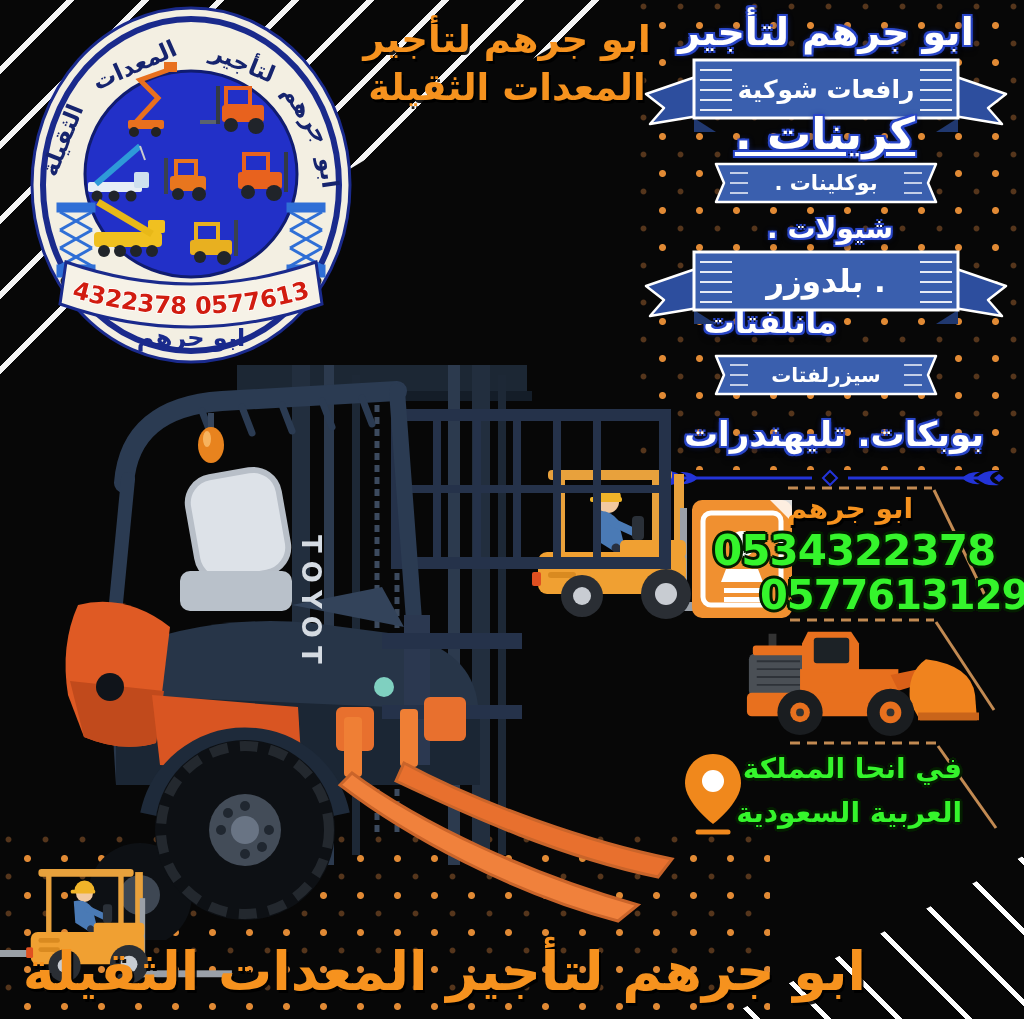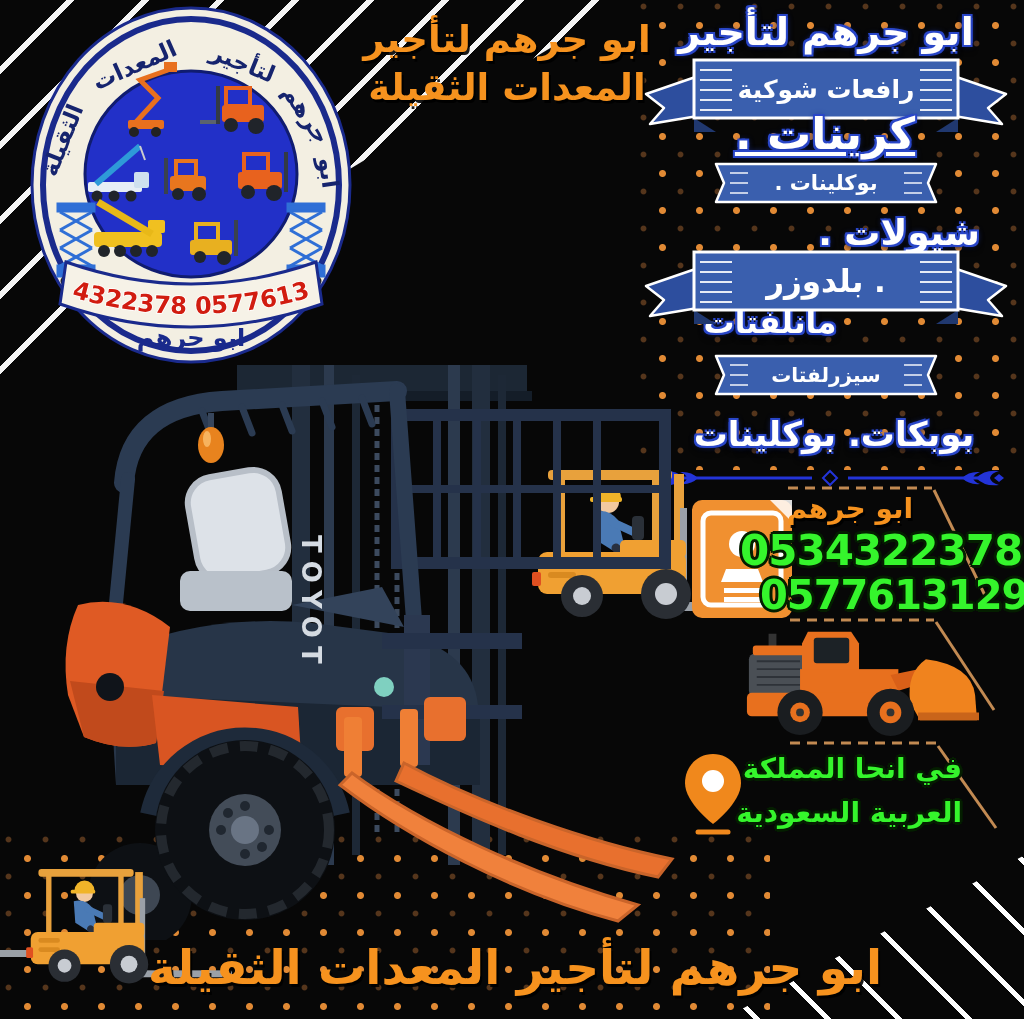--- a/index.html
+++ b/index.html
@@ -186,21 +186,21 @@
           <line x1="24" y1="23" x2="42" y2="23"></line>
           <line x1="24" y1="33" x2="42" y2="33"></line>
         <line x1="198" y1="13" x2="216" y2="13"></line>
           <line x1="198" y1="23" x2="216" y2="23"></line>
           <line x1="198" y1="33" x2="216" y2="33"></line>
       </g>
     </svg>
     <div class="lbl rtl center nowrap" style="font-size:21px;">بوكلينات .</div>
   </div>
 
-  <div class="abs rtl b-out nowrap" style="left:680px;top:212px;width:300px;font-size:36px;">شيولات .</div>
+  <div class="abs rtl b-out nowrap" style="left:680px;top:212px;width:300px;font-size:28px;text-align:center;">شيولات .</div>
 
   <div class="abs rtl b-out nowrap" style="left:620px;top:304px;width:300px;font-size:31px;text-align:center;">مانلفتات</div>
 
   <div class="abs ribbon" style="top:246px;">
     <svg viewBox="0 0 372 86" width="372" height="86">
       <polygon points="70,18 6,40 24,54 10,70 70,60" fill="#2d4e9e" stroke="#fff" stroke-width="2.5" stroke-linejoin="round"></polygon>
       <polygon points="302,18 366,40 348,54 362,70 302,60" fill="#2d4e9e" stroke="#fff" stroke-width="2.5" stroke-linejoin="round"></polygon>
       <polygon points="54,64 76,78 54,78" fill="#20386f"></polygon>
       <polygon points="318,64 296,78 318,78" fill="#20386f"></polygon>
       <rect x="54" y="6" width="264" height="58" fill="#3a5fae" stroke="#fff" stroke-width="3"></rect>
@@ -228,21 +228,21 @@
           <line x1="24" y1="23" x2="42" y2="23"></line>
           <line x1="24" y1="33" x2="42" y2="33"></line>
         <line x1="198" y1="13" x2="216" y2="13"></line>
           <line x1="198" y1="23" x2="216" y2="23"></line>
           <line x1="198" y1="33" x2="216" y2="33"></line>
       </g>
     </svg>
     <div class="lbl rtl center nowrap" style="font-size:20px;">سيزرلفتات</div>
   </div>
 
-  <div class="abs rtl b-out nowrap" style="left:644px;top:414px;width:380px;font-size:34px;text-align:center;">بوبكات.  بوكلينات</div>
+  <div class="abs rtl b-out nowrap" style="left:644px;top:414px;width:380px;font-size:34px;text-align:center;">بوبكات.  تليهندرات</div>
 
   <div class="abs" style="left:650px;top:466px;width:360px;height:24px;">
     <svg viewBox="0 0 360 24" width="360" height="24">
       <g stroke="#2334d8" stroke-width="3" fill="none">
         <line x1="32" y1="12" x2="162" y2="12"></line>
           <line x1="198" y1="12" x2="328" y2="12"></line>
       </g>
       <path d="M180,5 L187,12 L180,19 L173,12 Z" fill="none" stroke="#2334d8" stroke-width="2"></path>
       <g fill="#2334d8">
         <path d="M34,12 q-9,-9 -23,-7 q8,2 9,7 q-1,5 -9,7 q14,2 23,-7 Z"></path>
@@ -306,21 +306,21 @@
       <rect x="8" y="116" width="9" height="14" rx="2" fill="#e05020"></rect>
 
       <circle cx="58" cy="140" r="21" fill="#2a2e34"></circle>
         <circle cx="58" cy="140" r="9" fill="#c8ccd2"></circle>
       <circle cx="142" cy="138" r="25" fill="#2a2e34"></circle>
         <circle cx="142" cy="138" r="11" fill="#c8ccd2"></circle>
     </svg>
   </div>
 
   <div class="abs rtl orange-t nowrap" style="left:780px;top:492px;width:140px;font-size:28px;text-align:center;">ابو جرهم</div>
-  <div class="abs green-t nowrap" style="left:740px;top:526px;width:210px;font-size:42px;text-align:left;letter-spacing:-1px;">0534322378</div>
+  <div class="abs green-t nowrap" style="left:713px;top:526px;width:210px;font-size:42px;text-align:left;letter-spacing:-1px;">0534322378</div>
   <div class="abs green-t nowrap" style="left:760px;top:572px;width:200px;font-size:40px;text-align:left;letter-spacing:-1px;">0577613129</div>
 
   <div class="abs" style="left:742px;top:618px;width:238px;height:118px;">
     <svg viewBox="0 0 240 120" width="238" height="118">
       <rect x="26" y="16" width="8" height="22" fill="#333"></rect>
       <rect x="6" y="36" width="60" height="44" rx="6" fill="#4a4f55"></rect>
       <g stroke="#2e3238" stroke-width="2">
           <line x1="14" y1="44" x2="58" y2="44"></line>
           <line x1="14" y1="52" x2="58" y2="52"></line>
           <line x1="14" y1="60" x2="58" y2="60"></line>
@@ -462,15 +462,15 @@
       <rect x="24" y="104" width="28" height="6" rx="3" fill="#d98a20"></rect>
       <rect x="24" y="116" width="28" height="6" rx="3" fill="#d98a20"></rect>
       <rect x="8" y="116" width="9" height="14" rx="2" fill="#e05020"></rect>
       <circle cx="58" cy="140" r="21" fill="#2a2e34"></circle>
         <circle cx="58" cy="140" r="9" fill="#c8ccd2"></circle>
       <circle cx="142" cy="138" r="25" fill="#2a2e34"></circle>
         <circle cx="142" cy="138" r="11" fill="#c8ccd2"></circle>
     </svg>
   </div>
 
-  <div class="abs rtl orange-t nowrap" style="left:158px;top:940px;width:724px;font-size:47px;text-align:left;">ابو جرهم لتأجير المعدات الثقيلة</div>
+  <div class="abs rtl orange-t nowrap" style="left:142px;top:940px;width:724px;font-size:54px;text-align:left;">ابو جرهم لتأجير المعدات الثقيلة</div>
 
 </div>
 
 </body></html>

